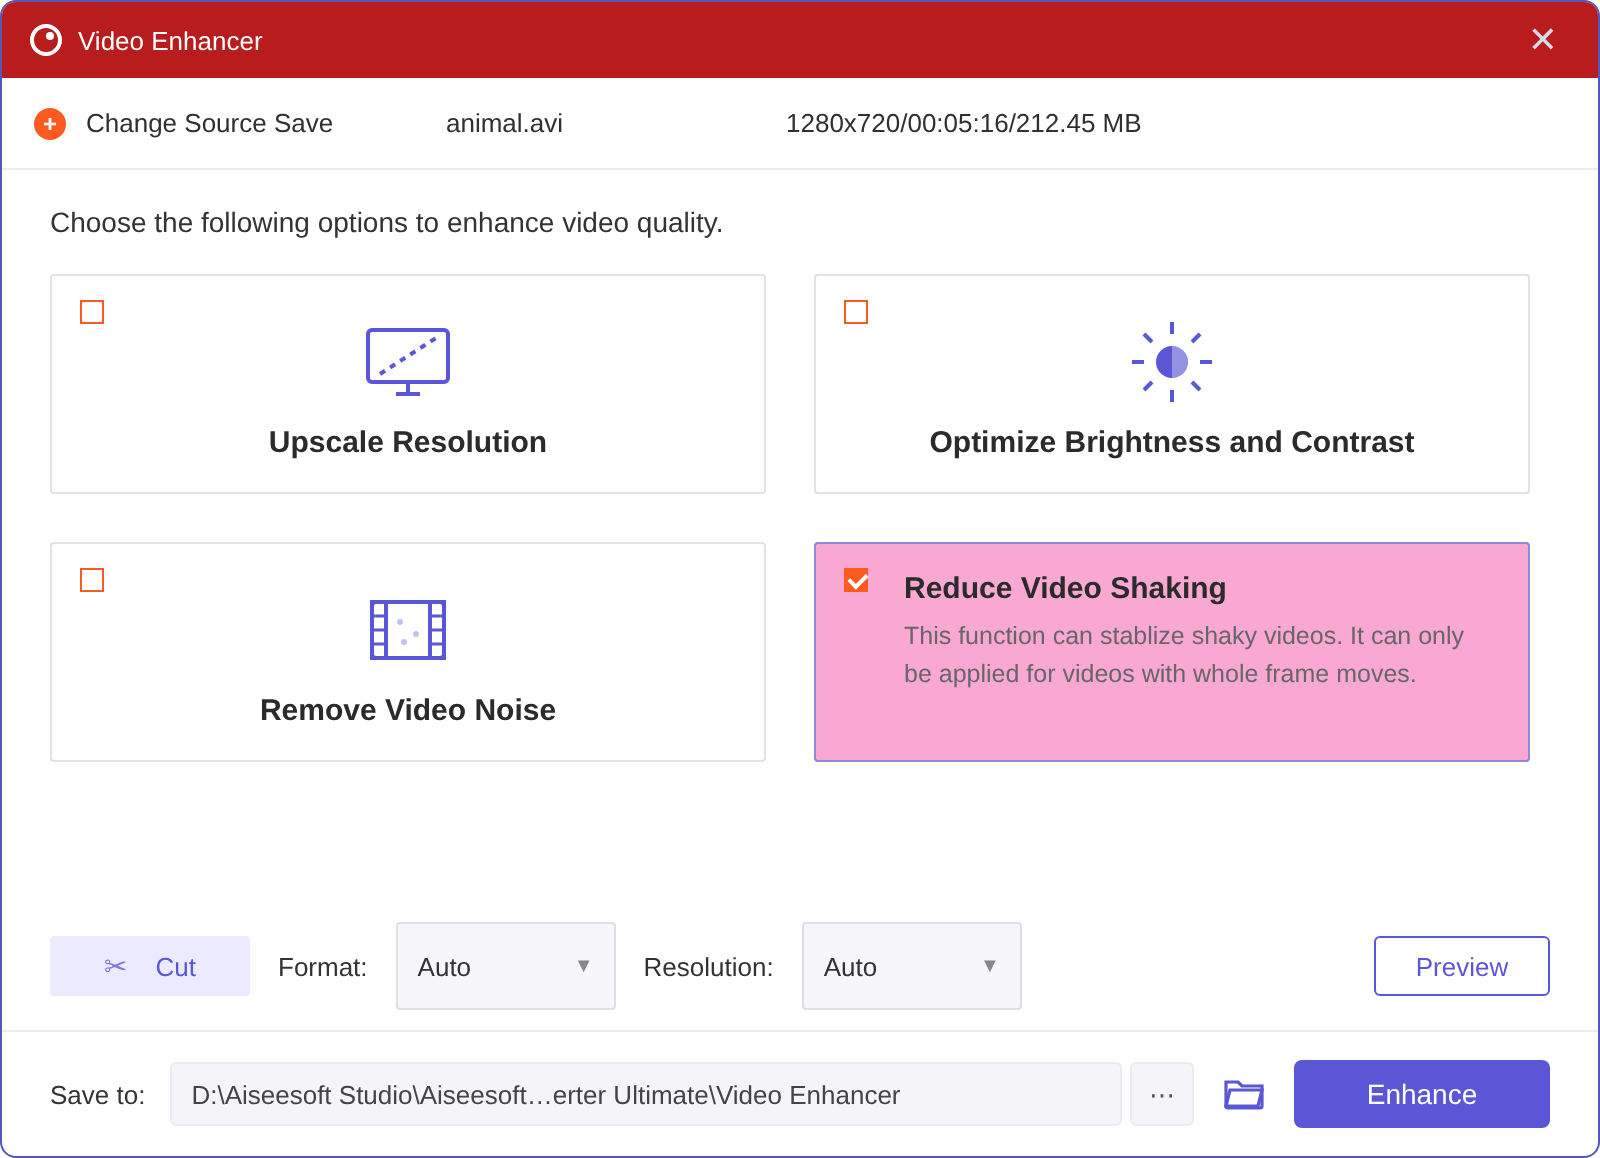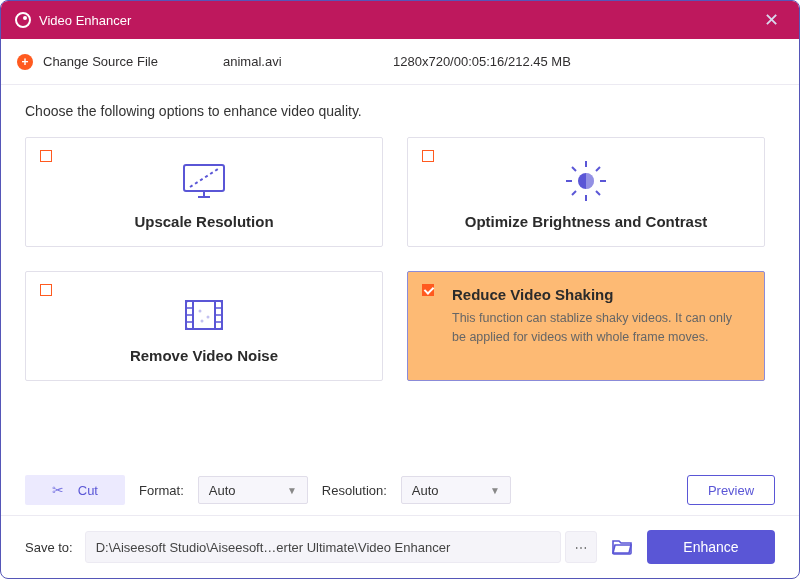--- a/index.html
+++ b/index.html
@@ -1,46 +1,46 @@
 <!DOCTYPE html>
 <html><head>
 <meta charset="utf-8">
 <style>
   * { box-sizing: border-box; margin: 0; padding: 0; font-family: -apple-system, BlinkMacSystemFont, "Segoe UI", Arial, sans-serif; }
   body { background: #ffffff; width: 800px; height: 579px; overflow: hidden; }
   .window { width: 800px; height: 579px; border: 1px solid #5556b8; border-radius: 8px; overflow: hidden; display: flex; flex-direction: column; background: #fff; }
-  .titlebar { background: #be185d; height: 38px; display: flex; align-items: center; padding: 0 14px; color: #fff; }
+  .titlebar { background: #b91c1c; height: 38px; display: flex; align-items: center; padding: 0 14px; color: #fff; }
   .titlebar .app-icon { width: 16px; height: 16px; border-radius: 50%; border: 2px solid #fff; margin-right: 8px; position: relative; }
   .titlebar .app-icon::after { content:""; position:absolute; width:4px; height:4px; background:#fff; border-radius:50%; top:2px; left:6px; }
   .titlebar .title { font-size: 13px; flex: 1; }
   .titlebar .close { font-size: 18px; cursor: pointer; padding: 0 6px; color: #d9d9ee; }
   .content { flex: 1; display: flex; flex-direction: column; }
   .source-row { display: flex; align-items: center; height: 46px; padding: 0 16px; border-bottom: 1px solid #eceaf2; font-size: 13px; color: #312f30; }
   .plus-icon { width: 16px; height: 16px; border-radius: 50%; background: #ff5a1f; color: #fff; display: inline-flex; align-items: center; justify-content: center; font-size: 12px; margin-right: 10px; font-weight: bold; }
   .source-row .label { width: 180px; }
   .source-row .file { width: 170px; color: #312f30; }
   .source-row .meta { color: #312f30; }
   .main { padding: 18px 34px 10px 24px; flex: 1; }
   .instruction { font-size: 14px; color: #333; margin-bottom: 18px; }
   .grid { display: grid; grid-template-columns: 1fr 1fr; gap: 24px; }
   .card { border: 1px solid #e2e0ea; border-radius: 2px; padding: 14px 16px 14px 16px; position: relative; min-height: 110px; display: flex; flex-direction: column; align-items: center; justify-content: center; cursor: pointer; }
-  .card.selected { border: 1px solid #8b8bd8; background: #fdba74; align-items: flex-start; justify-content: flex-start; padding: 14px 18px; }
+  .card.selected { border: 1px solid #8b8bd8; background: #f9a8d4; align-items: flex-start; justify-content: flex-start; padding: 14px 18px; }
   .checkbox { position: absolute; top: 12px; left: 14px; width: 12px; height: 12px; border: 1.5px solid #ff5a1f; background: #fff; }
   .checkbox.checked { background: #ff5a1f; }
   .checkbox.checked::after { content: ""; position: absolute; left: 3px; top: 0px; width: 4px; height: 7px; border: solid #fff; border-width: 0 2px 2px 0; transform: rotate(45deg); }
   .card .icon-wrap { height: 52px; display:flex; align-items:center; justify-content:center; margin-bottom: 6px;}
   .card .card-title { font-weight: 700; font-size: 15px; color: #2b2b2b; text-align: center; }
   .card.selected .head { display:flex; align-items:center; }
   .card.selected .card-title { margin-left: 26px; font-size: 15px; text-align:left; }
   .card.selected .desc { margin-left: 26px; margin-top: 6px; font-size: 12.5px; color: #666; line-height: 1.5; }
   .controls-row { display:flex; align-items:center; padding: 14px 24px 10px 24px; gap: 14px; font-size: 13px; }
   .cut-btn { background: #eceafe; border: none; color: #5a56d6; width: 100px; height: 30px; display:flex; align-items:center; justify-content:center; gap: 14px; cursor:pointer; font-size: 13px; border-radius: 2px; }
   .cut-btn .scissors { color: #7a76e2; font-size: 14px; }
   .field-label { color: #333; }
-  .select { border: 1px solid #e0dde9; background: #f7f6fb; height: 28px; width: 110px; display:flex; align-items:center; justify-content:space-between; padding: 0 10px; cursor:pointer; border-radius:2px; color:#333;gap:34px; }
+  .select { border: 1px solid #e0dde9; background: #f7f6fb; height: 44px; width: 110px; display:flex; align-items:center; justify-content:space-between; padding: 0 10px; cursor:pointer; border-radius:2px; color:#333;gap:34px; }
   .select .caret { font-size: 10px; color: #888; }
   .spacer { flex: 1; }
   .preview-btn { border: 1px solid #5a56d6; background: #fff; color: #5a56d6; height: 30px; width: 88px; border-radius: 3px; cursor:pointer; font-size: 13px; margin-left: 25px; }
   .footer { border-top: 1px solid #eceaf2; padding: 14px 24px; display:flex; align-items:center; gap: 12px; font-size: 13px; }
   .footer .save-label { color:#333; }
   .path-box { flex:1; background: #f5f4f9; border: 1px solid #eceaf2; height: 32px; display:flex; align-items:center; padding: 12px 10px; color:#444; border-radius:3px; overflow:hidden; white-space:nowrap; }
   .dots-btn { width: 32px; height: 32px; background:#f5f4f9; border:1px solid #eceaf2; border-radius:3px; display:inline-flex; align-items:center; justify-content:center; cursor:pointer; color:#555; margin-left:-8px;}
   .folder-btn { width: 26px; height: 26px; display:inline-flex; align-items:center; justify-content:center; cursor:pointer; }
   .enhance-btn { background: #5a56d6; color: #fff; border:none; width: 128px; height: 34px; border-radius: 4px; font-size: 14px; cursor:pointer; }
   
@@ -54,21 +54,21 @@
   <div class="titlebar">
     <span class="app-icon"></span>
     <span class="title">Video Enhancer</span>
     <span class="close">✕</span>
   </div>
 
   <div class="content">
 
     <div class="source-row">
       <span class="plus-icon">+</span>
-      <span class="label">Change Source File</span>
+      <span class="label">Change Source Save</span>
       <span class="file">animal.avi</span>
       <span class="meta">1280x720/00:05:16/212.45 MB</span>
     </div>
 
     <div class="main">
       <div class="instruction">Choose the following options to enhance video quality.</div>
 
       <div class="grid">
 
         <div class="card">

